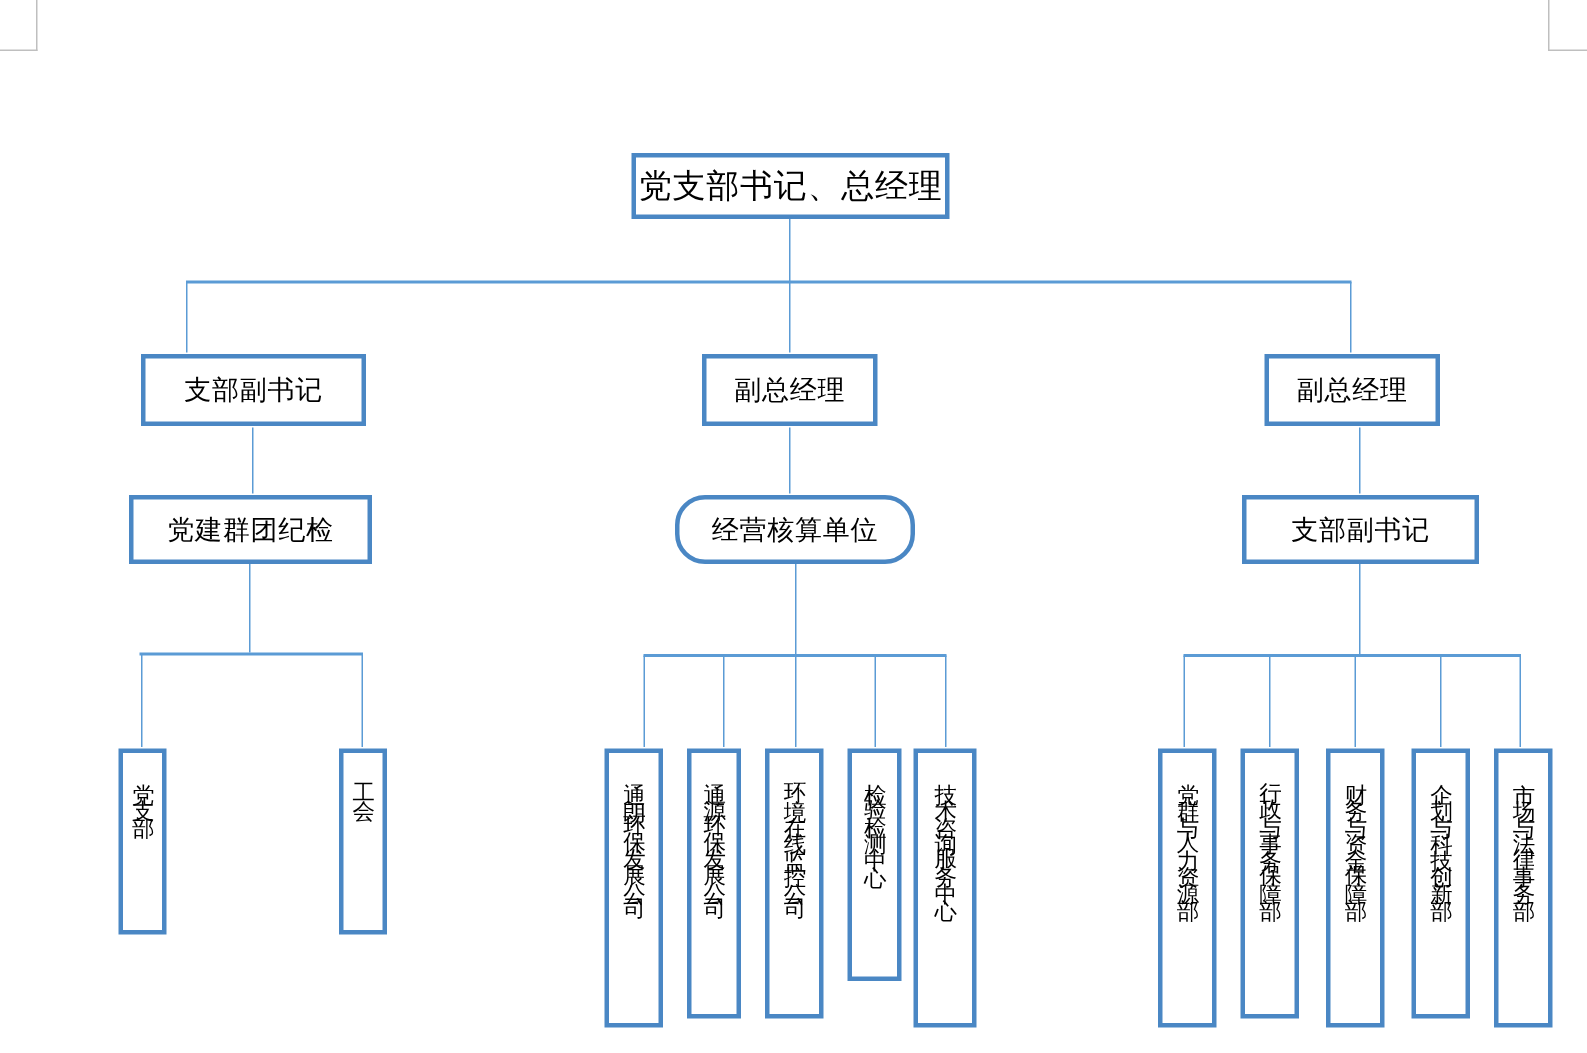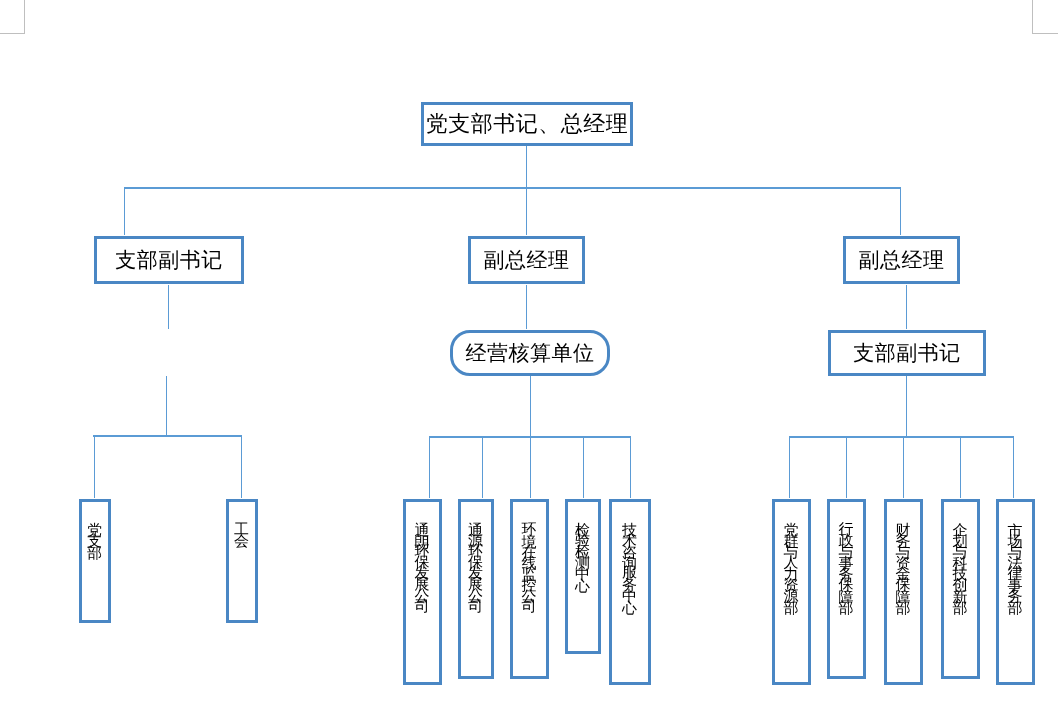--- a/index.html
+++ b/index.html
@@ -55,21 +55,21 @@
   .node .label {
     display: block;
     text-align: left;
     line-height: 1.15;
     letter-spacing: 0.5px;
   }
 
   
   .node.horiz .label {
     white-space: nowrap;
-    font-size: 21px;
+    font-size: 18px;
   }
   .node.lvl1 .label { font-size: 22px; }
 
   
   .node.vert {
     align-items: flex-start;
     padding-top: 8px;
   }
   .node.vert .label {
     writing-mode: vertical-rl;
@@ -129,20 +129,23 @@
   <div class="node horiz" style="left:94px; top:236px; width:150px; height:48px;">
     <span class="label">支部副书记</span>
   </div>
   <div class="node horiz" style="left:468px; top:236px; width:117px; height:48px;">
     <span class="label">副总经理</span>
   </div>
   <div class="node horiz" style="left:843px; top:236px; width:117px; height:48px;">
     <span class="label">副总经理</span>
   </div>
 
+  <div class="node horiz" style="left:86px; top:330px; width:162px; height:46px;">
+    <span class="label">党建群团纪检</span>
+  </div>
   <div class="node horiz" style="left:450px; top:330px; width:160px; height:46px;border-radius:20px;">
     <span class="label">经营核算单位</span>
   </div>
   <div class="node horiz" style="left:828px; top:330px; width:158px; height:46px;">
     <span class="label">支部副书记</span>
   </div>
 
   <div class="node vert" style="left:79px; top:499px; width:32px; height:124px;">
     <span class="label">党支部</span>
   </div>

